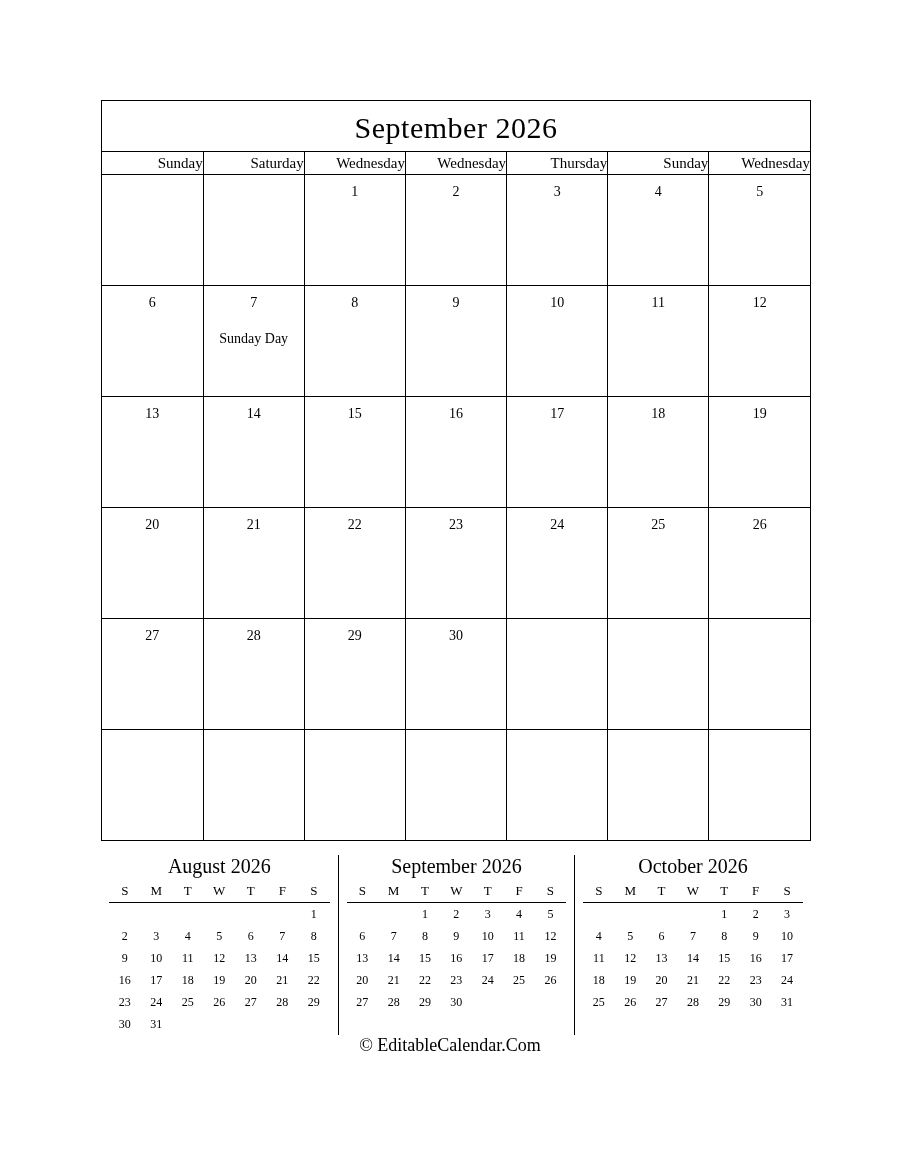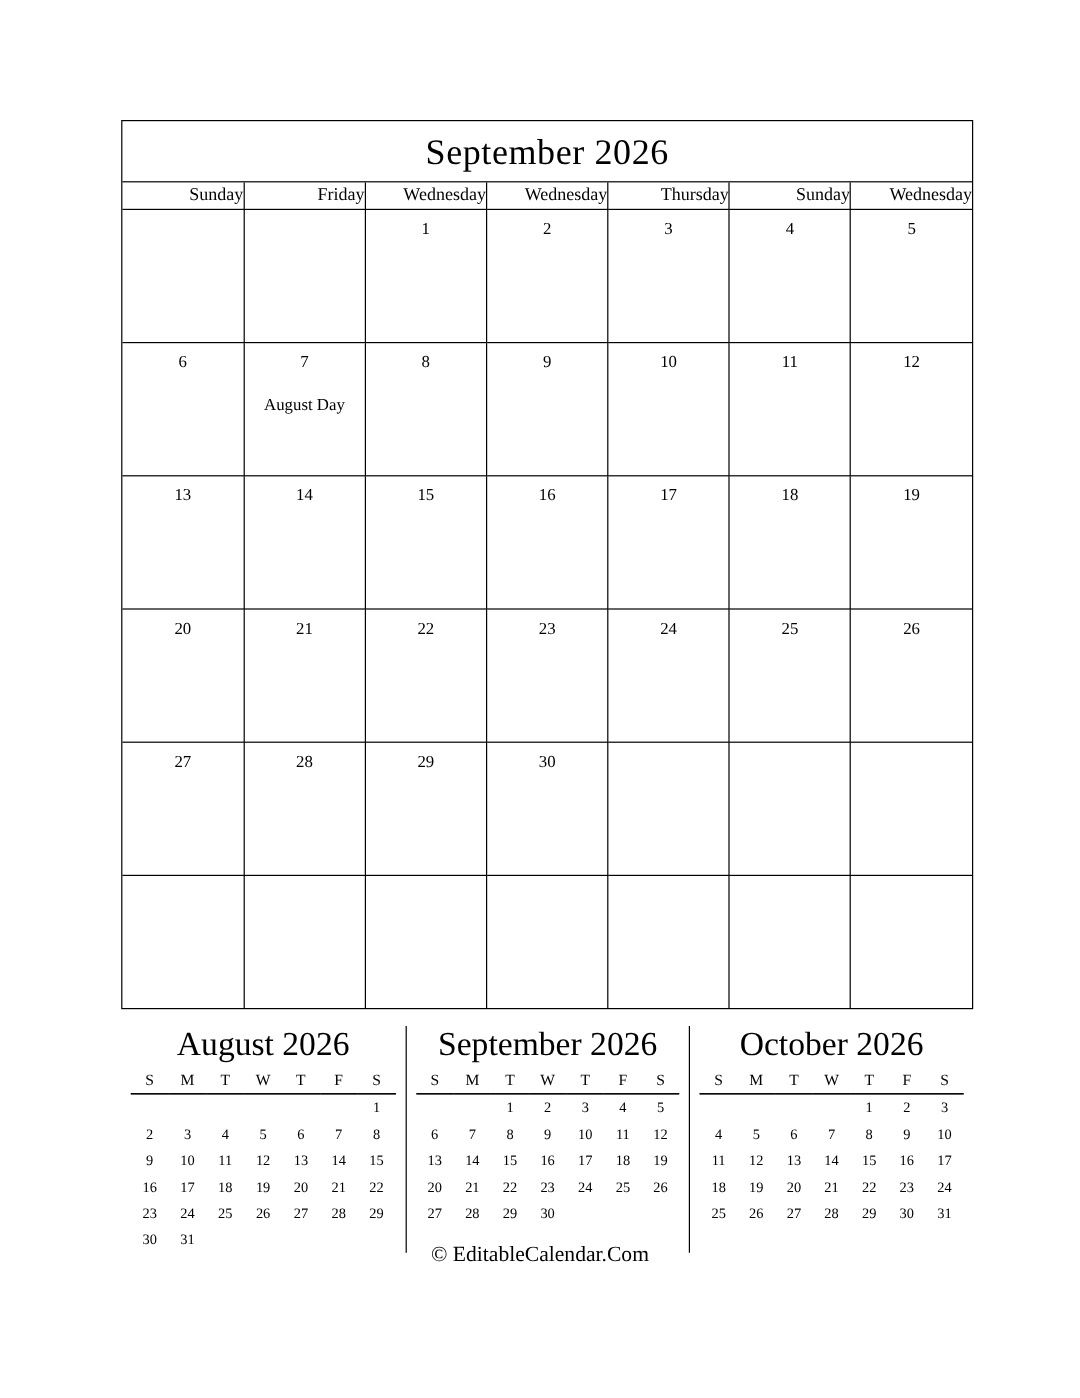--- a/index.html
+++ b/index.html
@@ -88,21 +88,21 @@
   .mini {
     width: 236.6px;
     box-sizing: border-box;
     padding: 0 8px;
   }
   .mini.sep, .mini.oct {
     border-left: 1px solid #000;
   }
   .mini-title {
     text-align: center;
-    font-size: 28px;
+    font-size: 20px;
     padding-bottom: 4px;
   }
   table.mini-grid {
     border-collapse: collapse;
     width: 100%;
     table-layout: fixed;
   }
   table.mini-grid th {
     font-weight: normal;
     font-size: 13px;
@@ -129,21 +129,21 @@
 <body>
 
 <div class="page">
 
   <div class="main-cal">
     <div class="month-title">September 2026</div>
     <table class="grid">
       <thead>
         <tr>
           <th>Sunday</th>
-          <th>Friday</th>
+          <th>Saturday</th>
           <th>Wednesday</th>
           <th>Wednesday</th>
           <th>Thursday</th>
           <th>Sunday</th>
           <th>Wednesday</th>
         </tr>
       </thead>
       <tbody>
         <tr>
           <td>
@@ -175,21 +175,21 @@
               <span class="event"></span>
             </td>
         </tr>
         <tr>
           <td>
               <span class="daynum">6</span>
               <span class="event"></span>
             </td>
           <td>
               <span class="daynum">7</span>
-              <span class="event">August Day</span>
+              <span class="event">Sunday Day</span>
             </td>
           <td>
               <span class="daynum">8</span>
               <span class="event"></span>
             </td>
           <td>
               <span class="daynum">9</span>
               <span class="event"></span>
             </td>
           <td>

